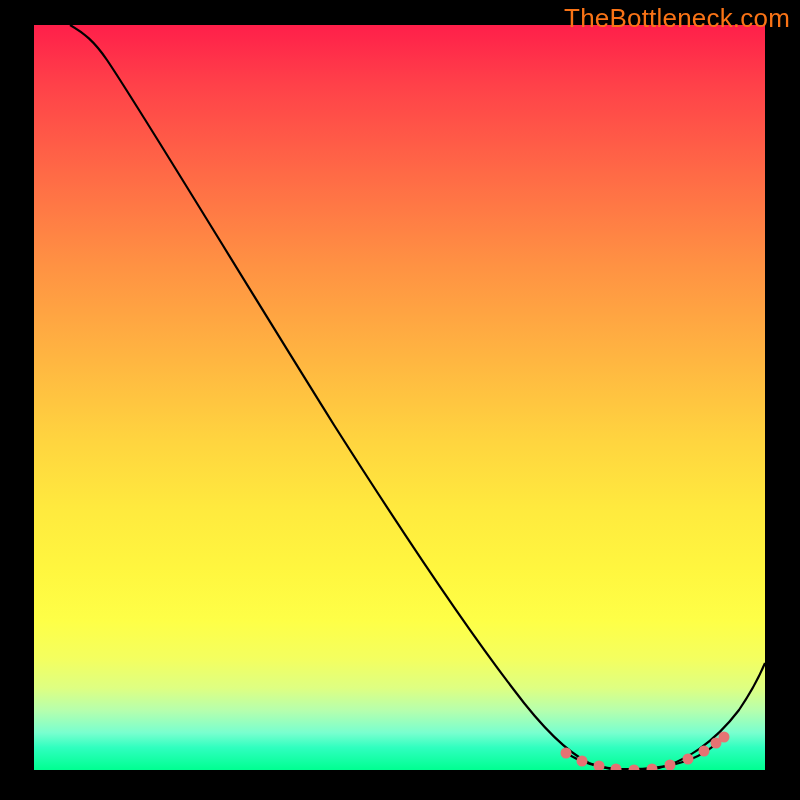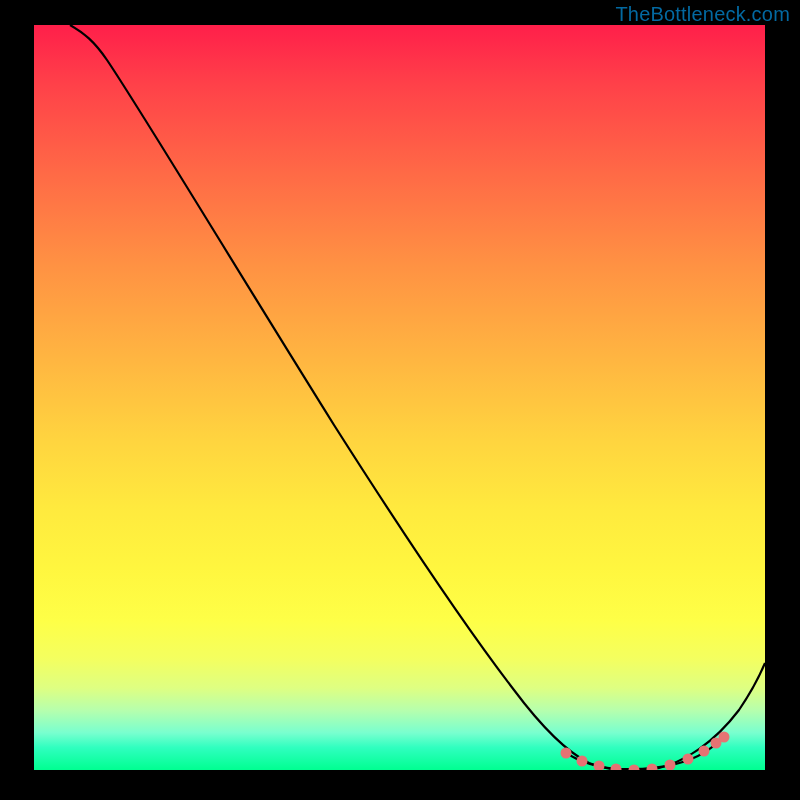--- a/index.html
+++ b/index.html
@@ -14,22 +14,22 @@
   .outer-frame {
     position: relative;
     width: 800px;
     height: 800px;
     background: #000;
   }
   .watermark {
     position: absolute;
     top: 3px;
     right: 10px;
-    color: #0369a1;
-    font-size: 20px;
+    color: #f97316;
+    font-size: 26px;
     letter-spacing: 0.2px;
     z-index: 5;
     font-weight: 500;
   }
   .plot-area {
     position: absolute;
     left: 34px;
     top: 25px;
     width: 731px;
     height: 745px;

